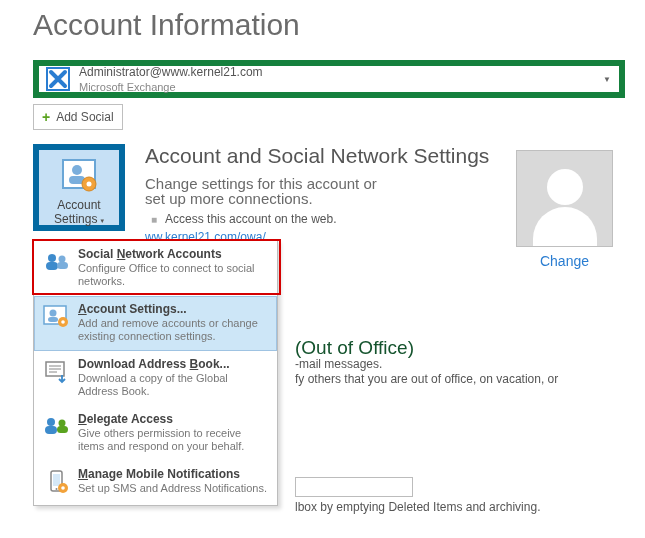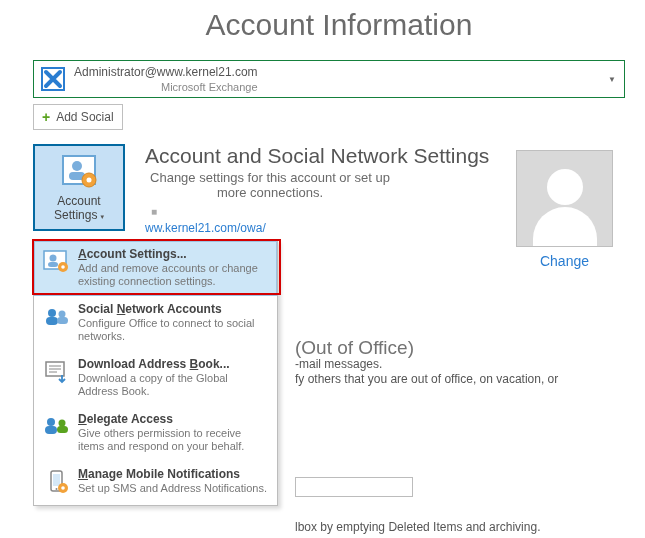--- a/index.html
+++ b/index.html
@@ -11,40 +11,39 @@
     width: 645px;
     height: 538px;
     overflow: hidden;
   }
   .page { padding: 0 0 0 33px; }
   .page h1 {
     font-size: 30px;
     font-weight: 300;
     color: #6b6b6b;
     margin: 8px 0 18px 0;
-    text-align: center;
   }
   .account-select {
     display: flex;
     align-items: center;
-    border: 1px solid #15803d;
+    border: 6px solid #15803d;
     background: #fff;
     width: 592px;
     height: 38px;
     position: relative;
   }
   .acct-icon {
     width: 30px; height: 30px;
     margin: 0 6px 0 4px;
     display: flex; align-items: center; justify-content: center;
     color: #2a7dd1;
   }
   .acct-text { line-height: 14px; }
   .acct-text .email { color: #555; font-size: 12px; }
-  .acct-text .type  { color: #888; font-size: 11px; margin-top: 1px; text-align: right; }
+  .acct-text .type  { color: #888; font-size: 11px; margin-top: 1px; }
   .acct-caret {
     position: absolute; right: 8px; top: 50%; transform: translateY(-50%);
     font-size: 8px; color: #666;
   }
   .add-account-btn {
     display: inline-flex; align-items: center;
     border: 1px solid #bfbfbf;
     background: #fff;
     padding: 4px 8px;
     margin-top: 6px;
@@ -52,32 +51,32 @@
     cursor: pointer;
   }
   .add-account-btn .plus {
     color: #5aa31f; font-size: 14px; margin-right: 6px; font-weight: bold;
   }
 
   .main-row { display: flex; margin-top: 14px; }
   .settings-button {
     width: 92px; height: 87px;
     background: #c6e0f5;
-    border: 2px solid #0369a1;
+    border: 6px solid #0369a1;
     display: flex; flex-direction: column; align-items: center;
     padding-top: 6px;
     cursor: pointer;
   }
   .settings-button .icon { width: 44px; height: 40px; }
   .settings-button .lbl { font-size: 12px; color: #444; text-align: center; margin-top: 2px; line-height: 14px;}
   .settings-button .caret { font-size: 7px; color: #555; margin-left: 3px; }
 
   .settings-right { margin-left: 20px; width: 490px; position: relative; }
   .settings-right h2 { font-size: 21px; color: #555; font-weight: 400; }
-  .settings-right .desc { color: #6a6a6a; font-size: 13px; margin-top: 2px; width: 250px; line-height: 15px; text-align: center;}
+  .settings-right .desc { color: #6a6a6a; font-size: 15px; margin-top: 8px; width: 250px; line-height: 15px;}
   .settings-right .bullet-row { color: #555; font-size: 12px; margin-top: 6px; display: flex; align-items: center;}
   .settings-right .bullet { color: #aaa; margin: 0 8px 0 6px; font-size: 10px;}
   .settings-right .owa-link { color: #2a7dd1; font-size: 12px; margin-top: 4px; display: block; }
   .settings-right .conn-frag { color: #555; margin-top: 4px; font-size: 12px; }
   .avatar-box { position: absolute; right: 22px; top: 6px; text-align: center; }
   .avatar { width: 97px; height: 97px; background: #d9d9d9; border: 1px solid #bfbfbf; position: relative; overflow: hidden;}
   .avatar .head { width: 36px; height: 36px; border-radius: 50%; background: #fff; position: absolute; left: 30px; top: 18px; }
   .avatar .body { width: 64px; height: 40px; border-radius: 32px 32px 0 0; background: #fff; position: absolute; left: 16px; top: 56px; }
   .avatar-label { color: #2a7dd1; font-size: 14px; margin-top: 6px; cursor: pointer; }
 
@@ -98,22 +97,22 @@
   .dd-item .dd-desc { font-size: 11px; color: #777; margin-top: 1px; line-height: 13px; }
   .dd-item.highlight {
     background: #cde6f7;
     box-shadow: inset 0 0 0 1px #9fc3e2;
   }
   .dd-redbox { position: absolute; left: -2px; top: -2px; width: 249px; height: 56px; border: 2px solid #d40000; pointer-events: none; }
 
   
   .section-fragment { position: absolute; left: 295px; width: 340px; font-size: 12px; color: #555; line-height: 15px; }
   .sec1 { top: 340px; }
-  .sec1 .title { font-size: 19px; color: #737373; font-weight: 400; margin-bottom: 2px; }
-  .sec2 { top: 472px; margin-top: 48px; }
+  .sec1 .title { font-size: 19px; color: #14532d; font-weight: 400; margin-bottom: 2px; }
+  .sec2 { top: 452px; margin-top: 48px; }
 
   
   .textbox-frag { position: absolute; left: 295px; top: 477px; width: 118px; height: 20px; border: 1px solid #bcbcbc; background: #fff; }
 
   
   svg { display: block; }
 </style>
 </head>
 <body>
 
@@ -154,20 +153,21 @@
         <span>Account</span><br>
         <span>Settings</span><span class="caret">▾</span>
       </div>
     </div>
 
     <div class="settings-right">
       <h2>Account and Social Network Settings</h2>
       <div class="desc">Change settings for this account or set up more connections.</div>
       <div class="bullet-row">
         <span class="bullet">■</span>
+        <span>Access this account on the web.</span>
       </div>
       <span class="owa-link">ww.kernel21.com/owa/</span>
       <div class="conn-frag">orks.</div>
 
       <div class="avatar-box">
         <div class="avatar">
           <div class="head"></div>
             <div class="body"></div>
         </div>
         <div class="avatar-label">Change</div>
@@ -182,54 +182,54 @@
   <div>fy others that you are out of office, on vacation, or</div>
 </div>
 <div class="section-fragment sec2">
   <div>lbox by emptying Deleted Items and archiving.</div>
 </div>
 <div class="textbox-frag"></div>
 
 <div class="dropdown">
   <div class="dd-redbox"></div>
 
+  <div class="dd-item">
+    <span class="dd-icon">
+      <svg width="28" height="26" viewBox="0 0 28 26">
+        <circle cx="10" cy="9" r="4" fill="#3d8bcc"></circle>
+          <rect x="4" y="13" width="12" height="8" rx="4" fill="#3d8bcc"></rect>
+        <circle cx="20" cy="10" r="3.5" fill="#7aaedc"></circle>
+          <rect x="15" y="13" width="11" height="7" rx="3.5" fill="#7aaedc"></rect>
+      </svg>
+    </span>
+    <div>
+      <div class="dd-title"><span>Social </span><span class="ul">N</span><span>etwork Accounts</span></div>
+      <div class="dd-desc">Configure Office to connect to social networks.</div>
+    </div>
+  </div>
+
   <div class="dd-item highlight">
     <span class="dd-icon">
       <svg width="28" height="26" viewBox="0 0 28 26">
         <rect x="2" y="2" width="22" height="18" fill="#fff" stroke="#6aa6d6" stroke-width="1.5"></rect>
         <circle cx="11" cy="9" r="3.5" fill="#7aaedc"></circle>
         <rect x="6" y="13" width="10" height="5" rx="3" fill="#7aaedc"></rect>
         <circle cx="21" cy="18" r="5" fill="#f2a23a"></circle>
           <circle cx="21" cy="18" r="1.8" fill="#fff"></circle>
       </svg>
     </span>
     <div>
       <div class="dd-title"><span class="ul">A</span><span>ccount Settings...</span></div>
       <div class="dd-desc">Add and remove accounts or change existing connection settings.</div>
     </div>
   </div>
 
   <div class="dd-item">
     <span class="dd-icon">
       <svg width="28" height="26" viewBox="0 0 28 26">
-        <circle cx="10" cy="9" r="4" fill="#3d8bcc"></circle>
-          <rect x="4" y="13" width="12" height="8" rx="4" fill="#3d8bcc"></rect>
-        <circle cx="20" cy="10" r="3.5" fill="#7aaedc"></circle>
-          <rect x="15" y="13" width="11" height="7" rx="3.5" fill="#7aaedc"></rect>
-      </svg>
-    </span>
-    <div>
-      <div class="dd-title"><span>Social </span><span class="ul">N</span><span>etwork Accounts</span></div>
-      <div class="dd-desc">Configure Office to connect to social networks.</div>
-    </div>
-  </div>
-
-  <div class="dd-item">
-    <span class="dd-icon">
-      <svg width="28" height="26" viewBox="0 0 28 26">
         <rect x="4" y="3" width="18" height="14" fill="#fff" stroke="#888" stroke-width="1.5"></rect>
         <line x1="7" y1="7" x2="19" y2="7" stroke="#888"></line>
           <line x1="7" y1="10" x2="19" y2="10" stroke="#888"></line>
           <line x1="7" y1="13" x2="15" y2="13" stroke="#888"></line>
         <path d="M20 16 L20 23 M17 20 L20 23 L23 20" stroke="#3d8bcc" stroke-width="1.8" fill="none"></path>
       </svg>
     </span>
     <div>
       <div class="dd-title"><span>Download Address </span><span class="ul">B</span><span>ook...</span></div>
       <div class="dd-desc">Download a copy of the Global Address Book.</div>

